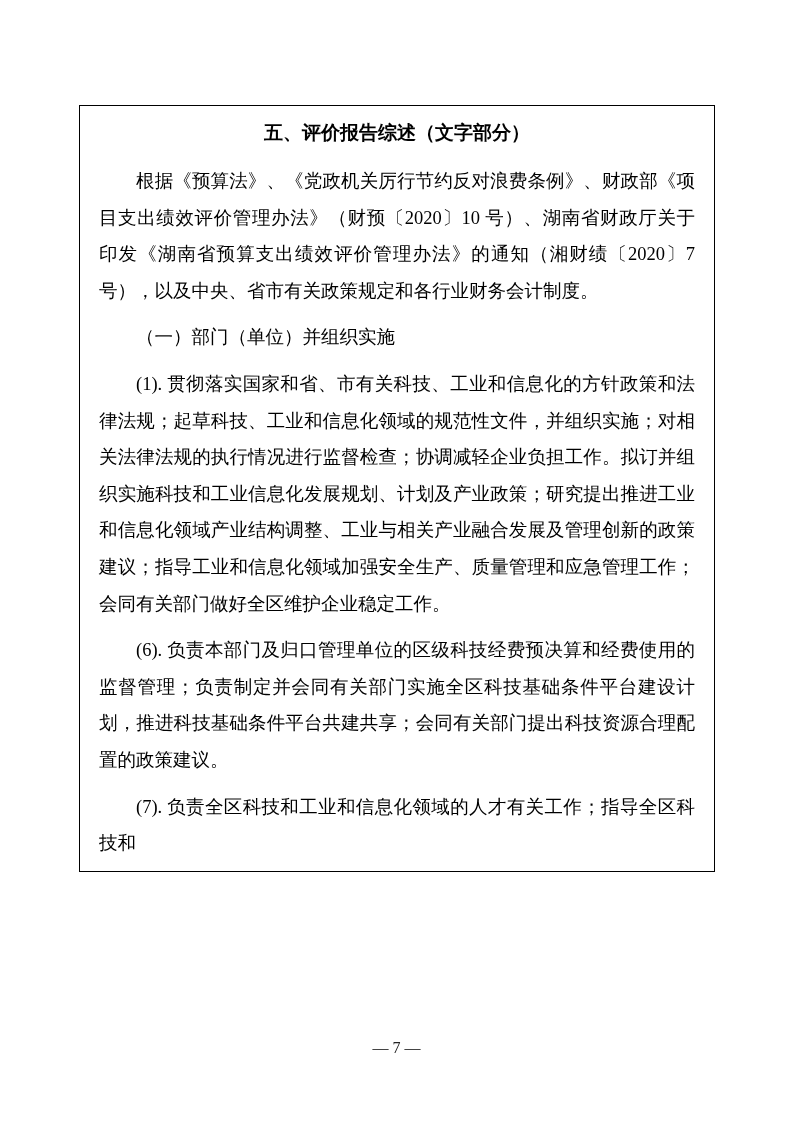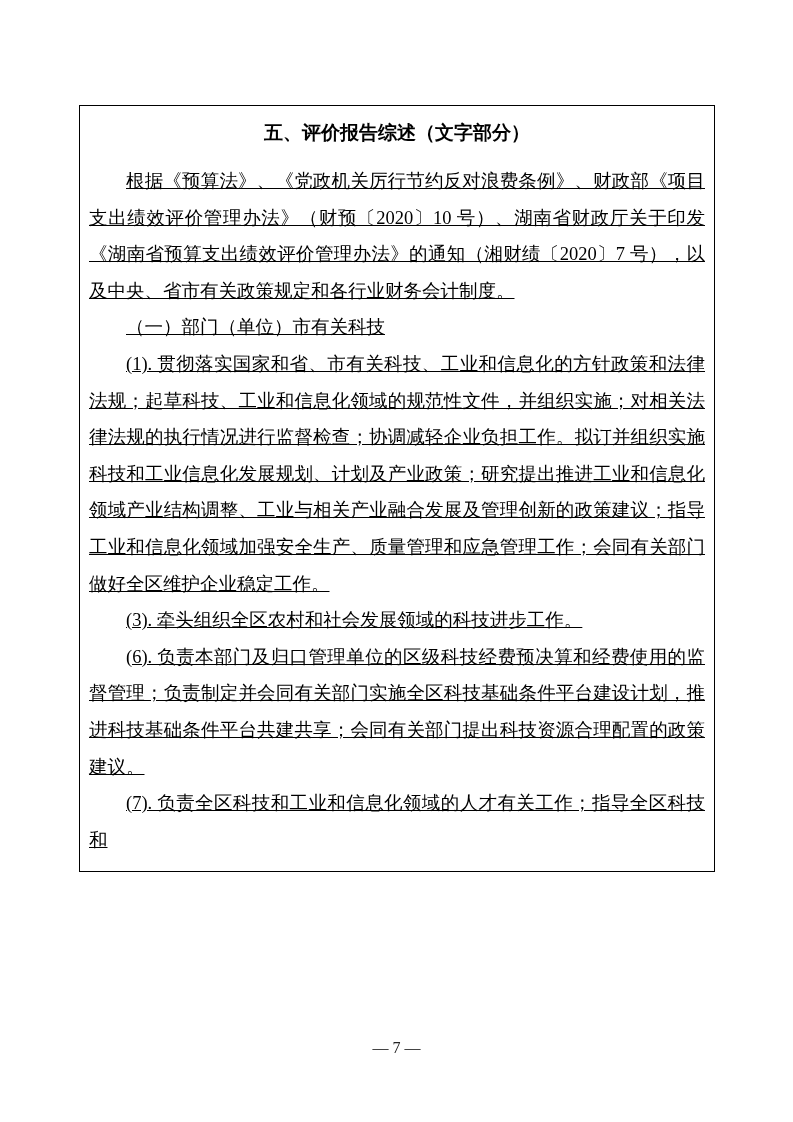--- a/index.html
+++ b/index.html
@@ -28,27 +28,26 @@
   }
   .doc-title {
     text-align: center;
     font-family: "Liberation Sans", sans-serif;
     font-weight: 700;
     font-size: 19px;
     line-height: 30px;
     margin: 0 0 15px 0;
   }
   .para {
-    margin: 0;
+    margin: 10px;
     font-size: 18.5px;
     line-height: 36.6px;
     text-align: justify;
     text-indent: 2em;
     word-break: break-all;
-    text-decoration: underline;
   }
   .heading-bold {
     font-family: "Liberation Sans", sans-serif;
     font-weight: 700;
   }
   .page-footer {
     position: absolute;
     left: 0;
     top: 1036px;
     width: 793px;
@@ -61,27 +60,26 @@
 </style>
 </head>
 <body>
 
 <div class="border-box">
   <h1 class="doc-title">五、评价报告综述（文字部分）</h1>
 
   <p class="para">根据《预算法》、《党政机关厉行节约反对浪费条例》、财政部《项目支出绩效评价管理办法》（财预〔2020〕10 号）、湖南省财政厅关于印发《湖南省预算支出绩效评价管理办法》的通知（湘财绩〔2020〕7 号），以及中央、省市有关政策规定和各行业财务会计制度。</p>
 
 
-  <p class="para">（一）部门（单位）市有关科技</p>
+  <p class="para">（一）部门（单位）并组织实施</p>
 
 
   <p class="para">(1). 贯彻落实国家和省、市有关科技、工业和信息化的方针政策和法律法规；起草科技、工业和信息化领域的规范性文件，并组织实施；对相关法律法规的执行情况进行监督检查；协调减轻企业负担工作。拟订并组织实施科技和工业信息化发展规划、计划及产业政策；研究提出推进工业和信息化领域产业结构调整、工业与相关产业融合发展及管理创新的政策建议；指导工业和信息化领域加强安全生产、质量管理和应急管理工作；会同有关部门做好全区维护企业稳定工作。</p>
 
 
-  <p class="para">(3). 牵头组织全区农村和社会发展领域的科技进步工作。</p>
 
 
 
   <p class="para">(6). 负责本部门及归口管理单位的区级科技经费预决算和经费使用的监督管理；负责制定并会同有关部门实施全区科技基础条件平台建设计划，推进科技基础条件平台共建共享；会同有关部门提出科技资源合理配置的政策建议。</p>
 
   <p class="para">(7). 负责全区科技和工业和信息化领域的人才有关工作；指导全区科技和</p>
 </div>
 
 <div class="page-footer">— 7 —</div>
 

